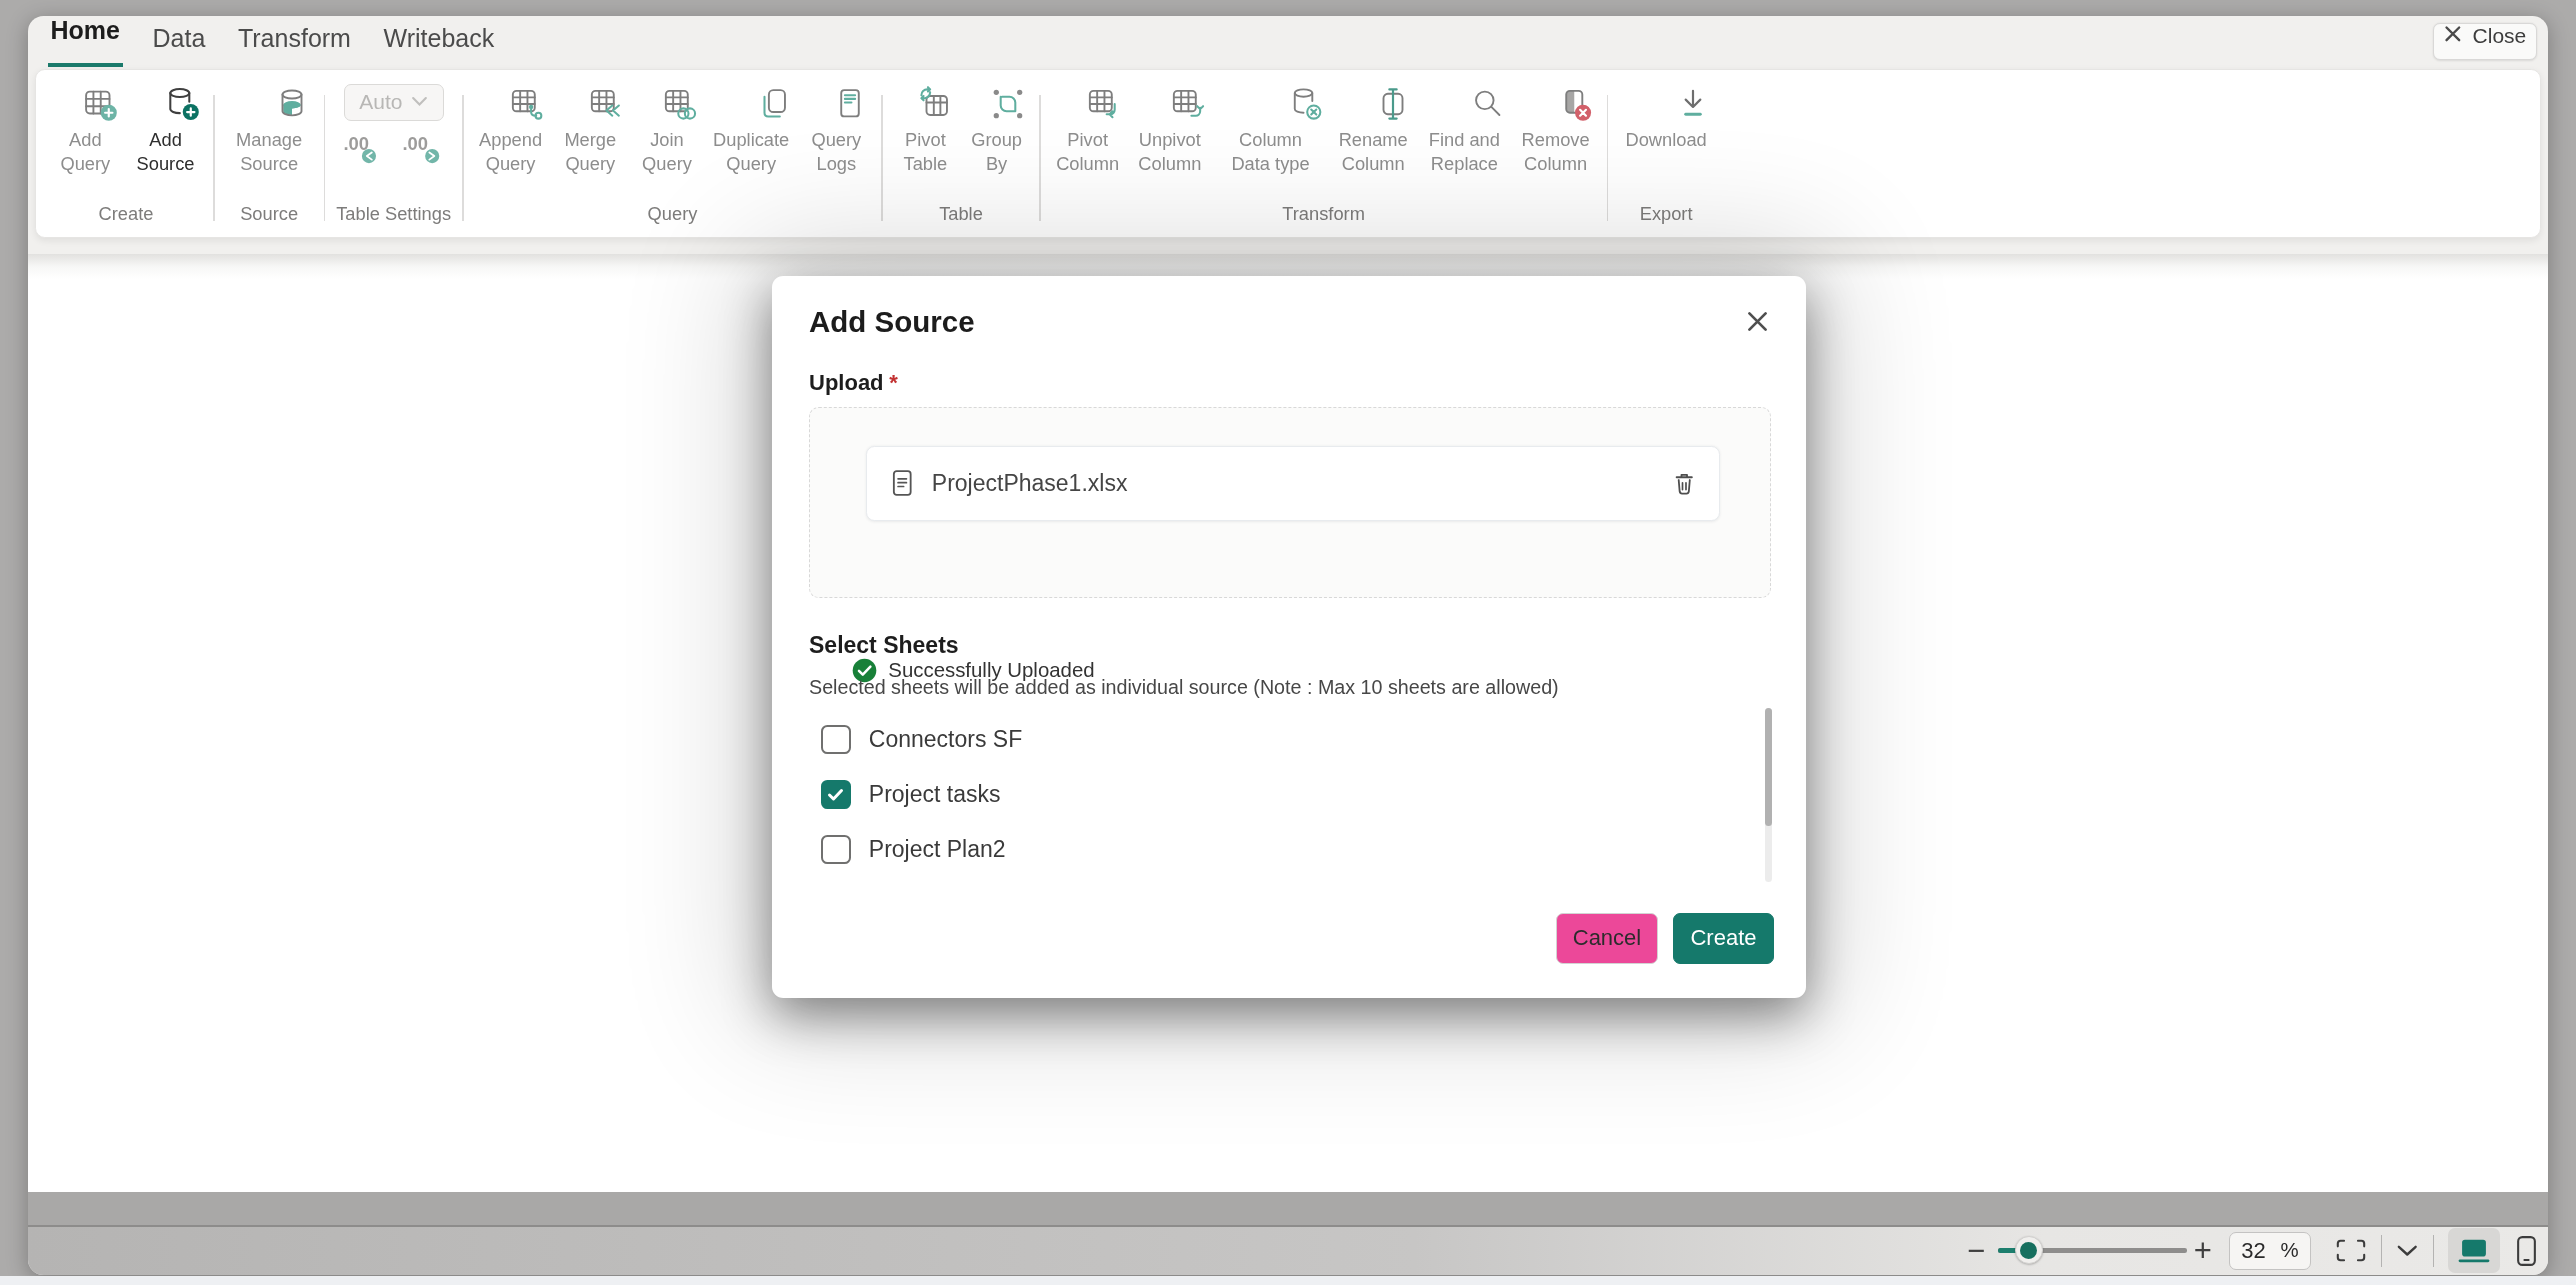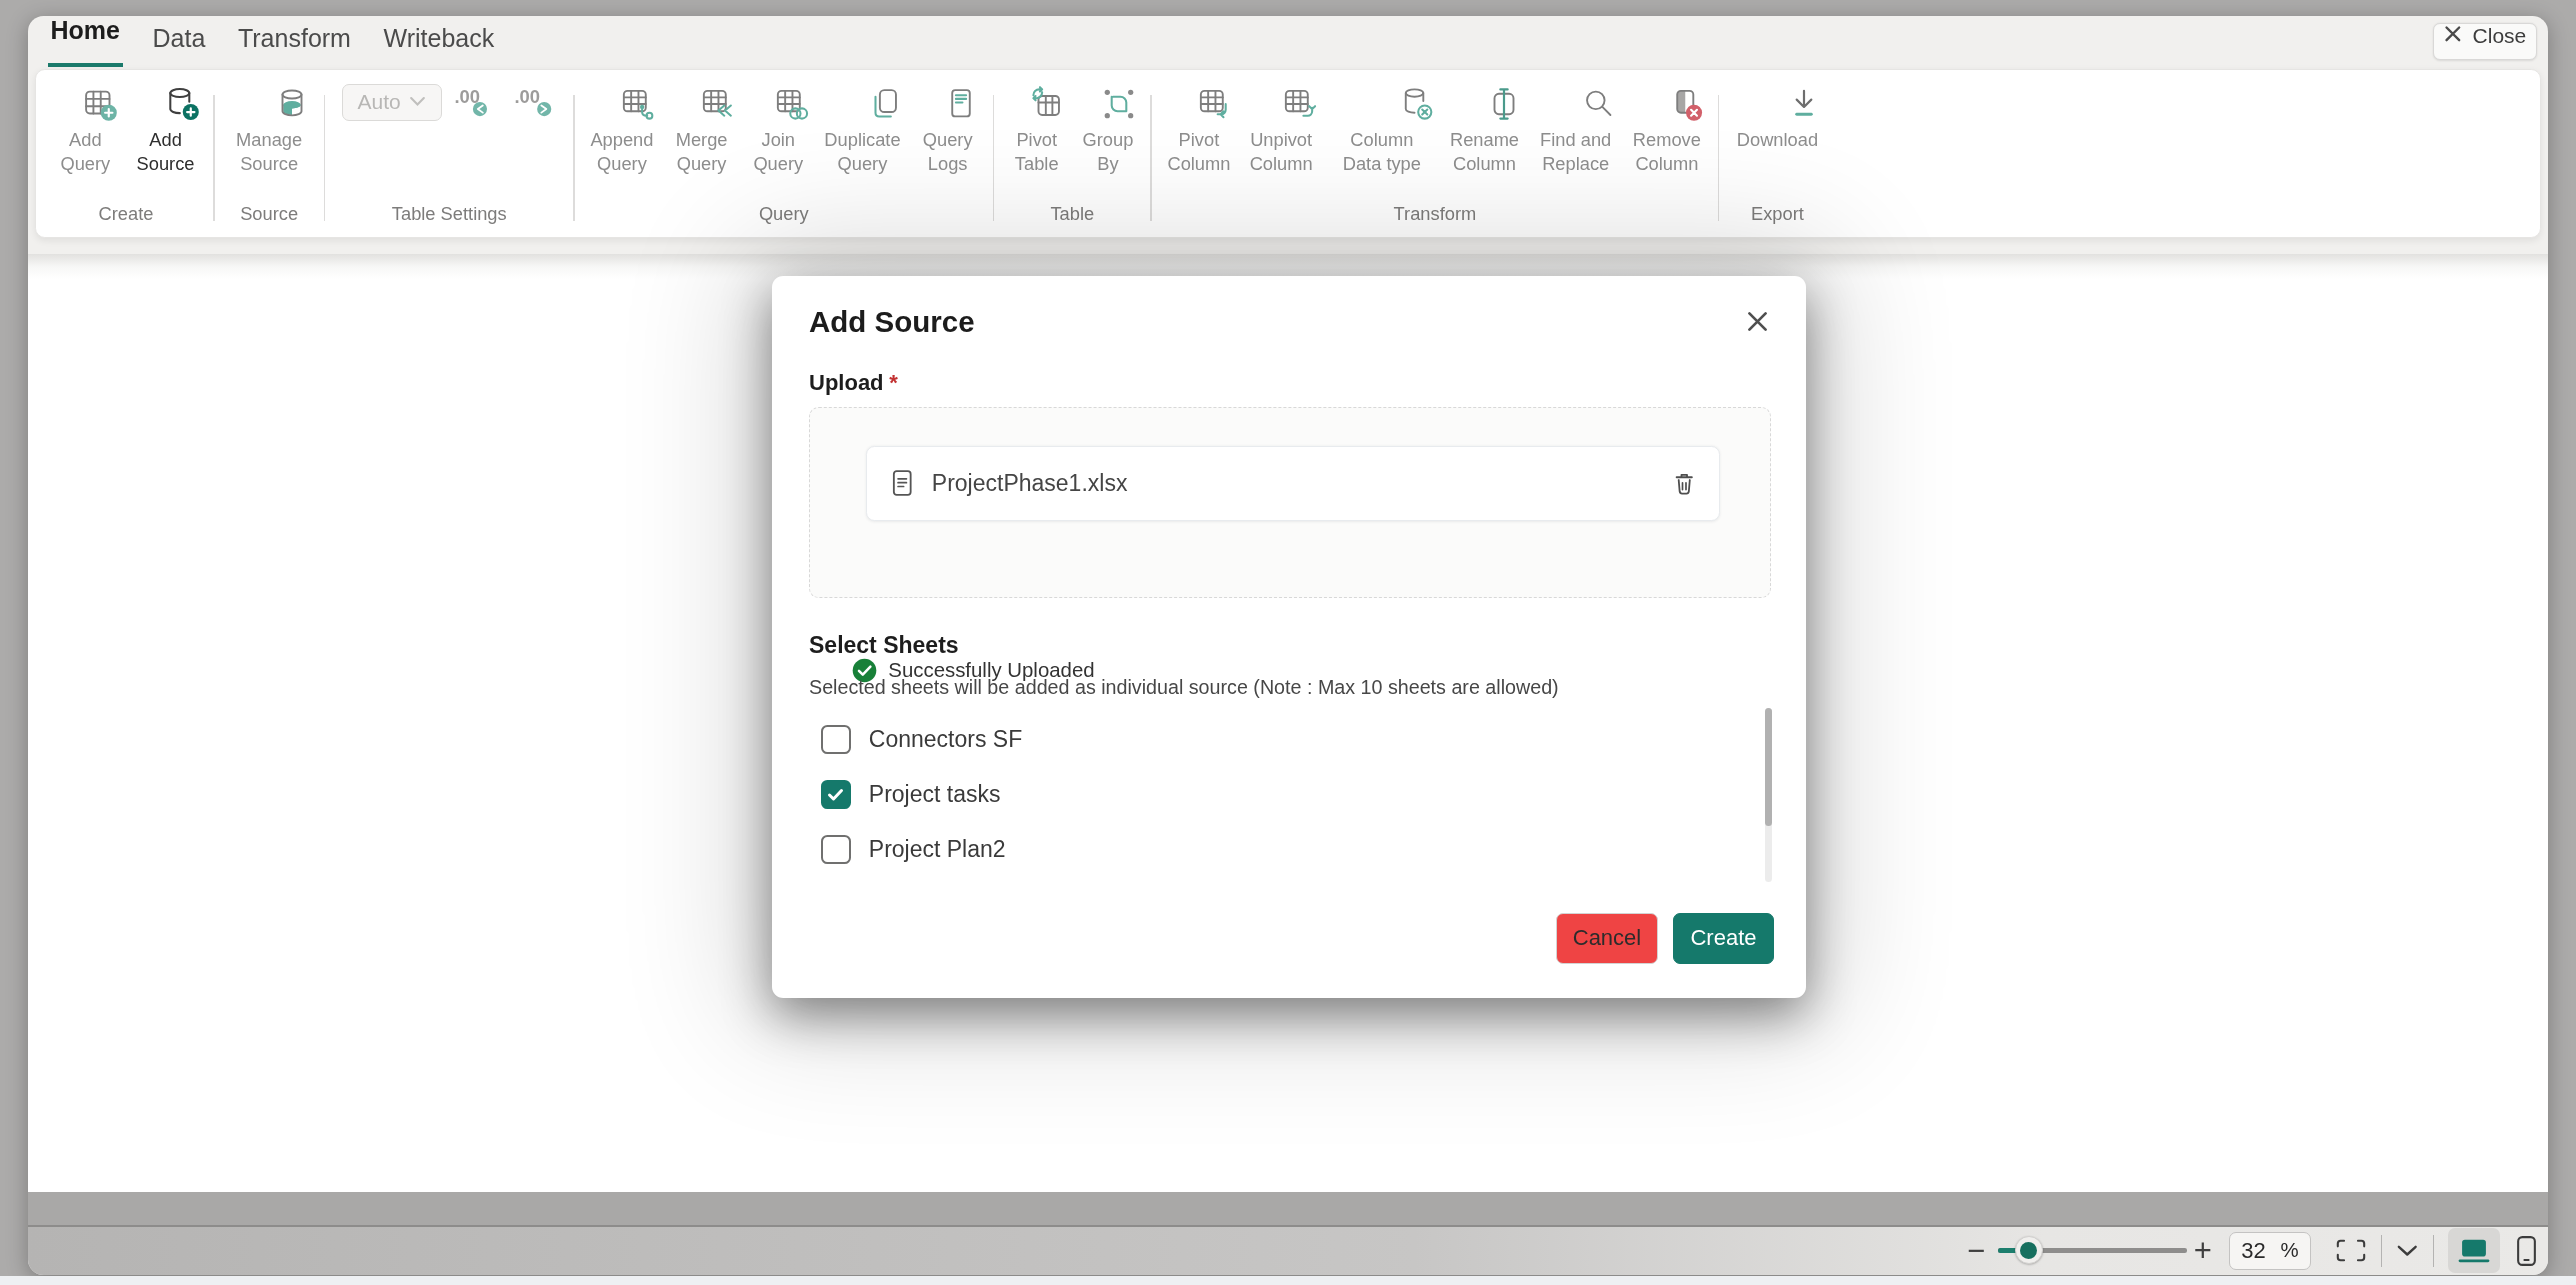--- a/index.html
+++ b/index.html
@@ -43,21 +43,21 @@
   .rbtns { display:flex; align-items:flex-start; justify-content:center; }
   .rgl { margin-top:auto; font-size:18.3px; color:#7d7c7b; padding:4.2px 0 5.6px 0; text-align:center; }
   .rsep { width:1.4px; background:#dddcdb; margin:11.3px 1.4px 9.8px 1.4px; }
   .rbtn { display:flex; flex-direction:column; align-items:flex-end; gap:5.6px; padding:1.4px 5.6px; }
   .ric { width:38px; height:38px; flex:none; }
   .rlabel { font-size:18.3px; line-height:1.28; color:#8d8d8d; text-align:center; }
   .rbtn.enabled .rlabel { color:#2e2e2e; }
   .g-stroke { stroke:#7e7e7e; stroke-width:2.6; fill:none; stroke-linecap:round; stroke-linejoin:round; }
   .d-stroke { stroke:#3f3f3f; stroke-width:2.8; fill:none; stroke-linecap:round; stroke-linejoin:round; }
   .t-stroke { stroke:#5fae9f; stroke-width:2.8; fill:none; stroke-linecap:round; stroke-linejoin:round; }
-  .ts-cell { display:flex; flex-direction:row; align-items:center; gap:11.3px; padding:0 9.8px;justify-content:flex-end; }
+  .ts-cell { display:flex; flex-direction:column; align-items:center; gap:11.3px; padding:0 9.8px;justify-content:flex-end; }
   .auto-dd {
     width:100px; height:37px; background:#f7f6f5; border:1.4px solid #dbdad8; border-radius:7px;
     display:flex; align-items:center; justify-content:center; gap:8.4px;
     font-size:21px; color:#b8b7b5;
   }
   .dec-row { display:flex; gap:15.5px; }
 
   
   .canvas {
     position:absolute; left:0; top:238px; width:100%; height:938px;
@@ -124,21 +124,21 @@
   .cbox svg { display:none; }
   .cbox.checked { background:#15796b; border-color:#15796b; }
   .cbox.checked svg { display:block; }
   .sheet-label { font-size:23px; color:#3a3a3a; }
   .m-scroll-track { position:absolute; left:993px; top:432px; width:7px; height:174px; background:#ececec; border-radius:4.2px; }
   .m-scroll-thumb { position:absolute; left:0; top:0; width:7px; height:118px; background:#b1b1b1; border-radius:4.2px; }
   .m-btn {
     position:absolute; top:637px; height:51px; border-radius:7px;
     display:flex; align-items:center; justify-content:center; font-size:22px;
   }
-  .btn-cancel { left:784px; width:102px; background:#ef4444; border:1.4px solid #d3d3d3; color:#2c2c2c; }
+  .btn-cancel { left:784px; width:102px; background:#ec4899; border:1.4px solid #d3d3d3; color:#2c2c2c; }
   .btn-create { left:901px; width:101px; background:#15796b; border:1.4px solid #15796b; color:#fff; }
 </style>
 </head>
 <body>
 
 <div class="window">
 
   <div class="tabs">
     <div class="tab active">Home</div>
     <div class="tab">Data</div>

